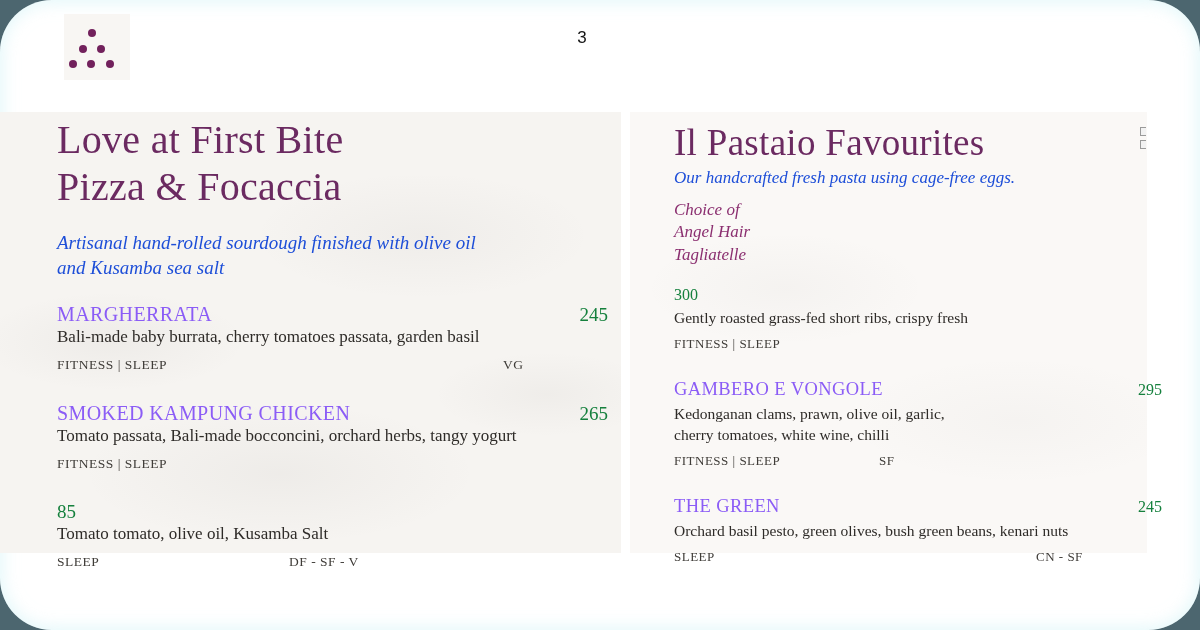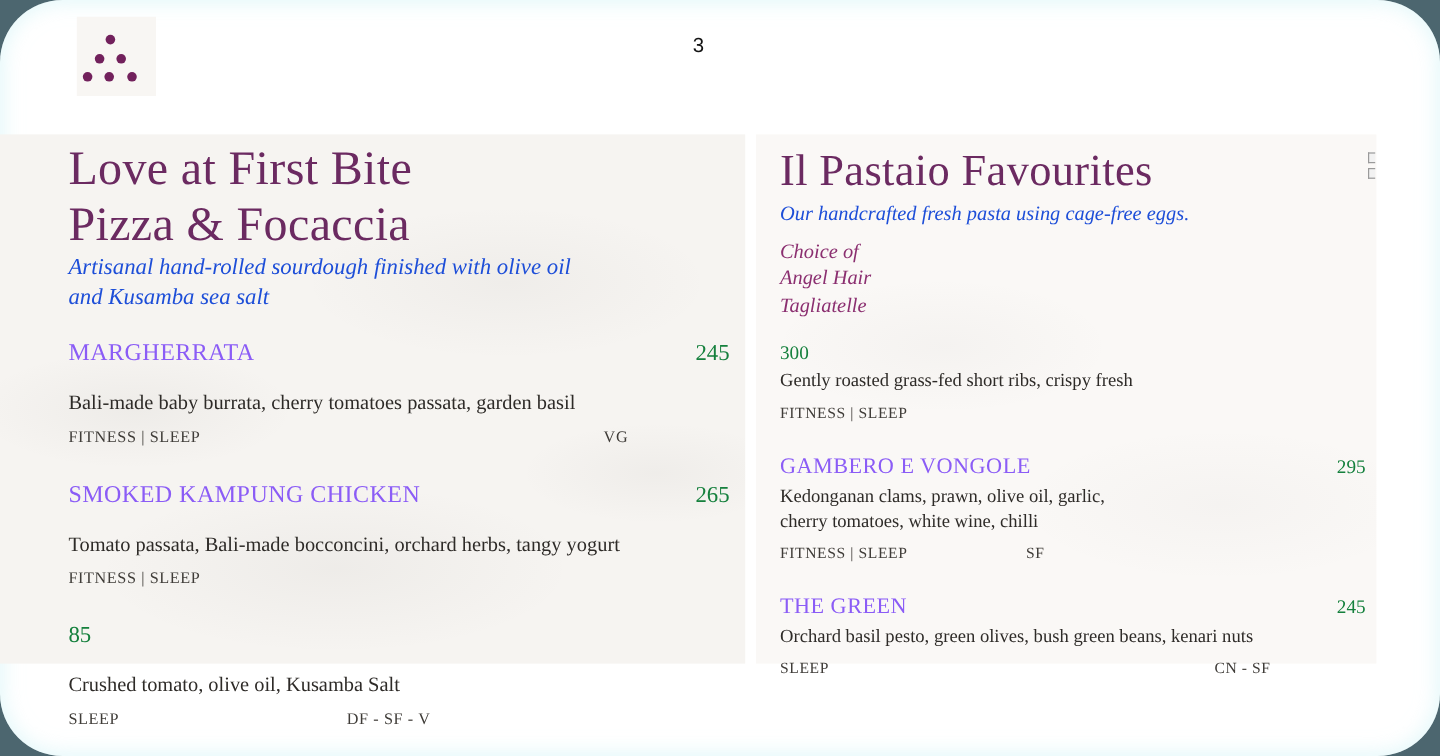--- a/index.html
+++ b/index.html
@@ -36,47 +36,47 @@
     background:#f8f6f3;
   }
   .dot{position:absolute;border-radius:50%;width:8px;height:8px;background:#72215C;}
   .page-number{
     position:absolute;left:560px;top:28px;width:44px;text-align:center;
     font-family:"Liberation Sans","DejaVu Sans",sans-serif;
     font-size:17px;color:#141414;
   }
   .col{position:absolute;}
   .col.left{left:57px;top:116px;width:551px;}
-  .col.right{left:650px;top:122px;width:488px;}
+  .col.right{left:674px;top:122px;width:488px;}
 
   .section-title{margin:0;font-weight:400;color:#6B2A61;white-space:pre-line;}
   .col.left .section-title{font-size:40px;line-height:1.18;letter-spacing:0.3px;}
   .col.right .section-title{font-size:37px;line-height:1.15;letter-spacing:0.3px;}
 
   .section-subtitle{font-style:italic;color:#1d4ed8;white-space:pre-line;}
-  .col.left .section-subtitle{font-size:19px;line-height:1.32;margin-top:0;}
+  .col.left .section-subtitle{font-size:19px;line-height:1.32;margin-top:20px;}
   .col.right .section-subtitle{font-size:17px;line-height:1.3;margin-top:2px;}
 
   .choice{font-style:italic;color:#8B2F70;font-size:17px;line-height:1.32;margin-top:10px;white-space:pre-line;}
 
   .menu-item{margin-top:28px;}
   .col.left .menu-item.first{margin-top:22px;}
   .col.right .menu-item.first{margin-top:20px;}
   .col.right .menu-item{margin-top:26px;}
 
   .name-row{display:flex;justify-content:space-between;align-items:baseline;}
   .item-name{color:#8b5cf6;letter-spacing:0.4px;}
   .col.left .item-name{font-size:20px;}
   .col.right .item-name{font-size:18.5px;}
   .item-price{color:#15803d;}
   .col.left .item-price{font-size:19px;}
   .col.right .item-price{font-size:16px;}
 
   .item-desc{color:#2e2b28;white-space:pre-line;}
-  .col.left .item-desc{font-size:17px;line-height:1.3;margin-top:19px;}
+  .col.left .item-desc{font-size:17px;line-height:1.3;margin-top:0;}
   .col.right .item-desc{font-size:15.5px;line-height:1.35;margin-top:4px;}
 
   .meta-row{position:relative;color:#3f3c38;letter-spacing:0.5px;height:17px;}
   .col.left .meta-row{font-size:13.5px;margin-top:9px;}
   .col.right .meta-row{font-size:13px;margin-top:7px;}
   .item-dietary{position:absolute;top:0;}
   .dietary-l1{left:446px;}
   .dietary-l3{left:232px;}
   .dietary-r2{left:205px;}
   .dietary-r3{left:362px;}
@@ -132,21 +132,21 @@
       <div class="item-desc">Tomato passata, Bali-made bocconcini, orchard herbs, tangy yogurt</div>
       <div class="meta-row">
         <span class="item-tags">FITNESS | SLEEP</span>
       </div>
     </div>
 
     <div class="menu-item">
       <div class="name-row">
         <span class="item-price">85</span>
       </div>
-      <div class="item-desc">Crushed tomato, olive oil, Kusamba Salt</div>
+      <div class="item-desc">Tomato tomato, olive oil, Kusamba Salt</div>
       <div class="meta-row">
         <span class="item-tags">SLEEP</span>
         <span class="item-dietary dietary-l3">DF - SF - V</span>
       </div>
     </div>
   </div>
 
   <div class="col right">
     <h1 class="section-title">Il Pastaio Favourites</h1>
     <div class="section-subtitle">Our handcrafted fresh pasta using cage-free eggs.</div>

